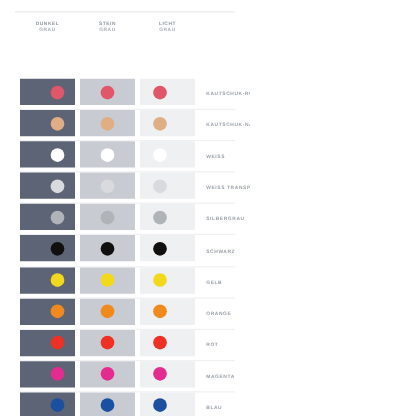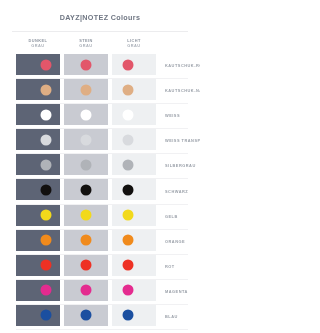--- a/index.html
+++ b/index.html
@@ -108,23 +108,20 @@
     width: 172px;
     height: 1px;
     background: #f1f1f3;
   }
 </style>
 </head>
 <body>
 
 <div class="page">
 
-  <div class="title-bar">
-    <div class="title">DAYZ|NOTEZ Colours</div>
-  </div>
 
   <div class="header-rule"></div>
 
   <div class="col-headers">
     <div class="col-head">
       <span class="l1">DUNKEL</span>
       <span class="l2">GRAU</span>
     </div>
     <div class="col-head">
       <span class="l1">STEIN</span>

